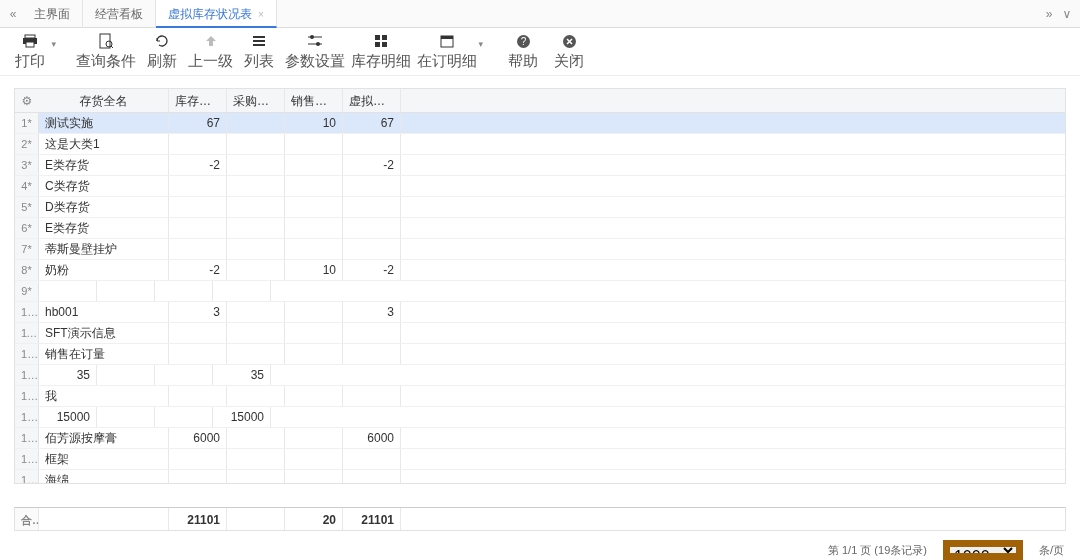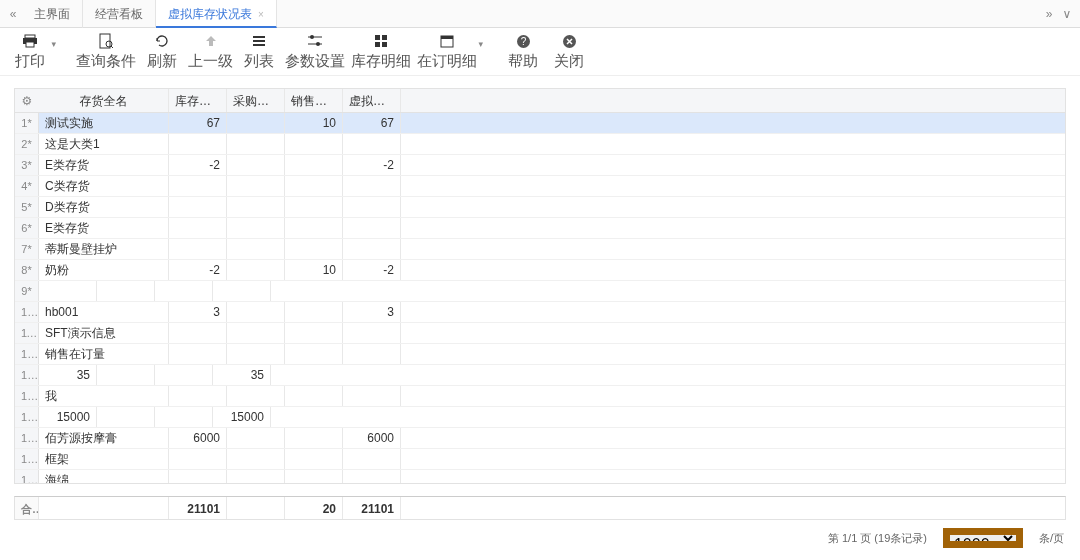--- a/index.html
+++ b/index.html
@@ -25,24 +25,24 @@
 .col-idx { width: 24px; text-align: center; color: #888; }
 .col-name { width: 130px; }
 .col-num { width: 58px; text-align: right; }
 
 .grid-body { }
 .row { display: flex; height: 21px; line-height: 21px; border-bottom: 1px solid #f0f0f0; }
 .row.selected { background: #dbe8fb; }
 .row .col-idx { background: #f5f6f8; border-right: 1px solid #e2e2e2; font-size: 11px; }
 .row .star { color: #888; }
 
-.totals { position: absolute; left: 14px; right: 14px; bottom: 40px; height: 24px; border: 1px solid #e2e2e2; border-top: 1px solid #ccc; display: flex; line-height: 24px; font-weight: bold; background: #fff; }
+.totals { position: absolute; left: 14px; right: 14px; bottom: 29px; height: 24px; border: 1px solid #e2e2e2; border-top: 1px solid #ccc; display: flex; line-height: 24px; font-weight: bold; background: #fff; }
 .totals .col-idx { background: #fafafa; }
 
-.pager { position: absolute; bottom: 12px; right: 16px; display: flex; align-items: center; gap: 16px; color: #666; font-size: 11px; }
+.pager { position: absolute; bottom: 0; right: 16px; display: flex; align-items: center; gap: 16px; color: #666; font-size: 11px; }
 .pager select { width: 80px; height: 20px; font-size: 16px; border: 7px solid #a16207; }
 
 svg { display: block; }
 </style>
 </head>
 <body>
 
 <div class="tab-bar">
   <div class="tab-nav-btn">«</div>
   <div id="tabs-slot" style="display: flex;">

